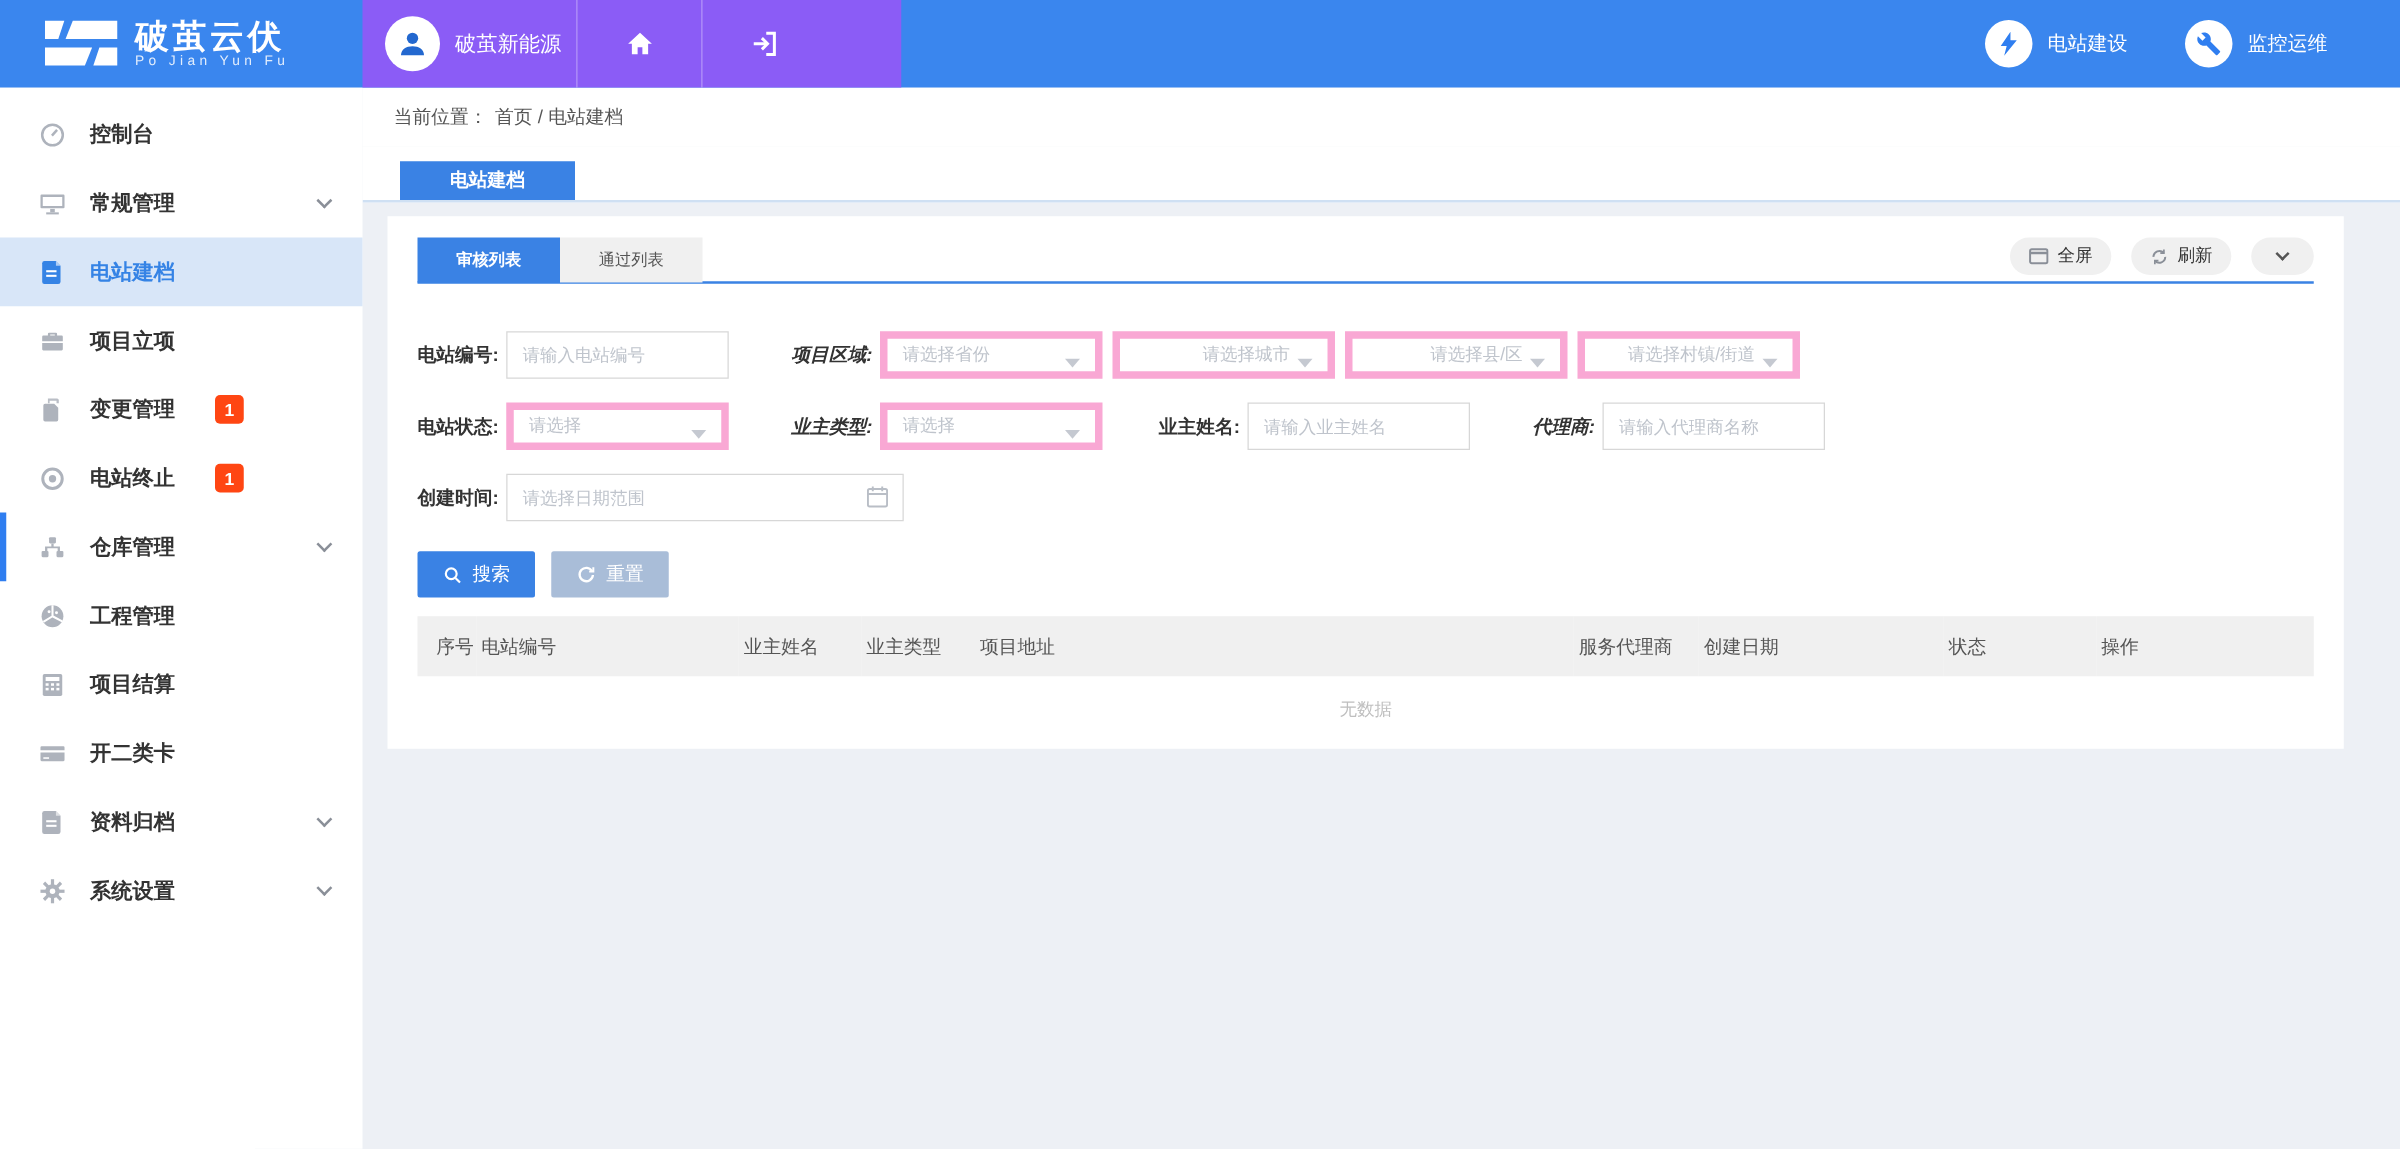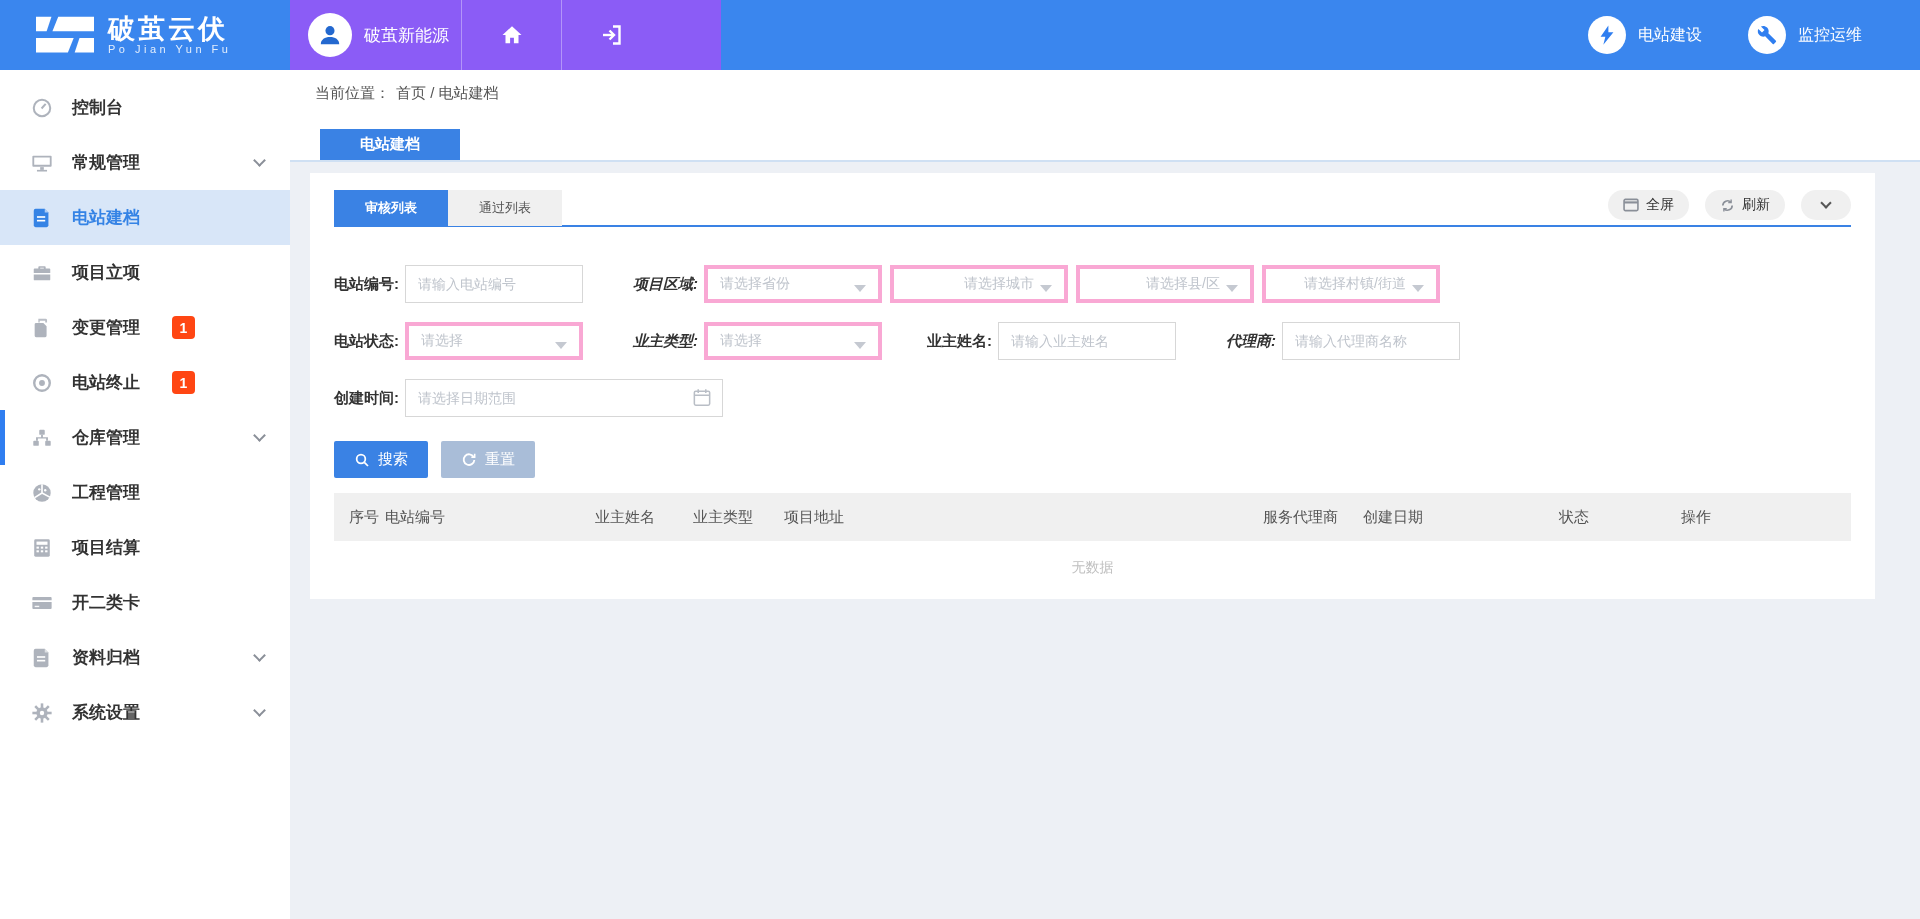--- a/index.html
+++ b/index.html
@@ -81,21 +81,21 @@
     border-bottom:2px solid #555; transform:rotate(45deg); margin-top:-4px; }
 
   
   .filters { padding-top:22px; }
   .frow { display:flex; align-items:center; margin-bottom:19px;margin-top:16px; }
   .flabel { font-size:15px; color:#333; font-weight:bold; margin-right:6px; white-space:nowrap; }
   .gsep { margin-left:50px;font-style:italic; }
   .txt { width:178px; height:38px; border:1px solid #d7d7d7; padding:0 12px;
     font-size:14px; color:#333; font-family:inherit; background:#fff; }
   .txt::placeholder { color:#bfc4cc; }
-  .sel { width:178px; height:38px; border:4px solid #f9a8d4; background:#fff;
+  .sel { width:178px; height:38px; border:6px solid #f9a8d4; background:#fff;
     display:flex; align-items:center; padding:0 30px 0 12px; position:relative;
     cursor:pointer; }
   .sel .ph { font-size:14px; color:#bfc4cc; white-space:nowrap; overflow:hidden; }
   .caret { position:absolute; right:12px; top:16px; width:0; height:0;
     border-left:6px solid transparent; border-right:6px solid transparent;
     border-top:7px solid #c5c9d1; }
   .sel + .sel { margin-left:8px;justify-content:flex-end; }
   .date-wrap { position:relative; }
   .date-wrap .txt { width:318px; padding-right:40px; }
   .cal-icon { position:absolute; right:12px; top:9px; color:#b9bec6; }

